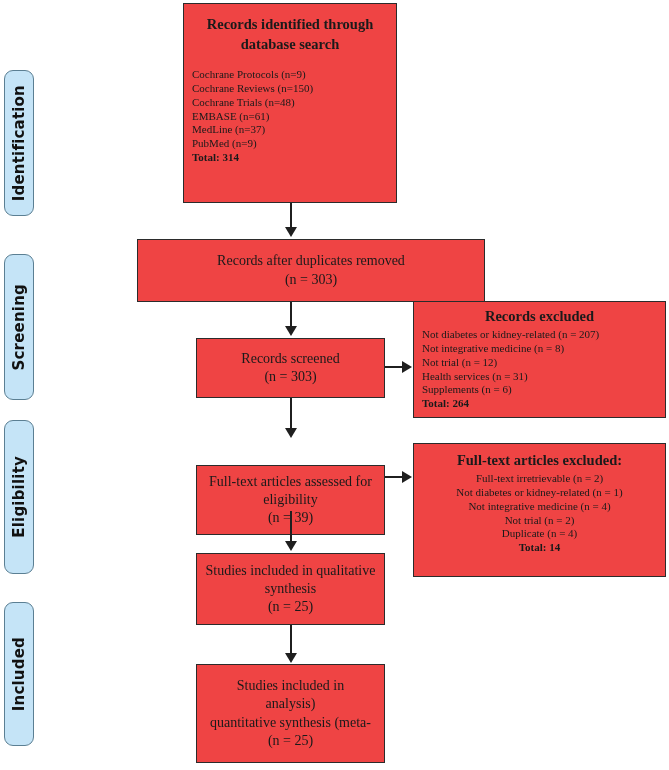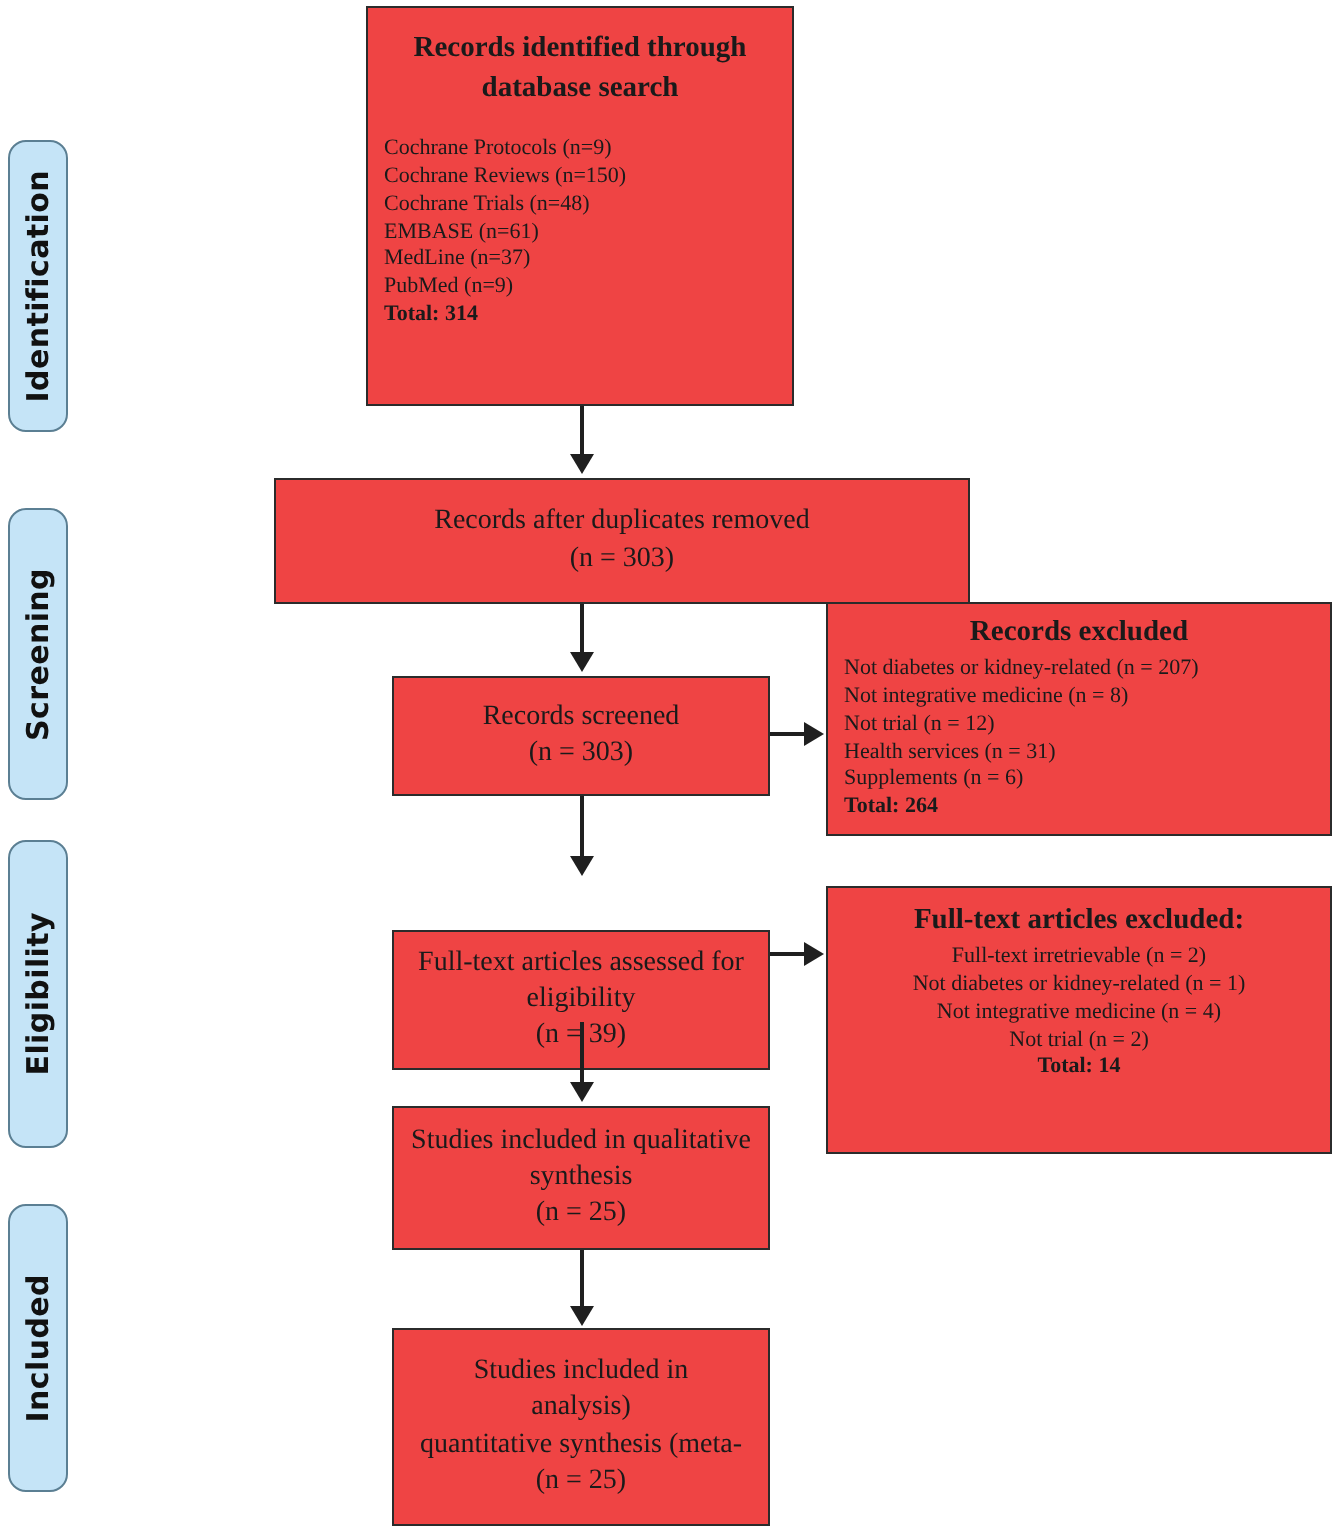--- a/index.html
+++ b/index.html
@@ -180,20 +180,21 @@
 
   <div class="h-line" style="left:385px; top:476px; width:19px;"></div>
   <div class="arrow-right" style="left:402px; top:471px;"></div>
 
   <div class="flow-box top-align" style="left:413px; top:443px; width:253px; height:134px; padding-top:8px;align-items:center;">
     <div class="box-title">Full-text articles excluded:</div>
     <div class="box-line">Full-text irretrievable (n = 2)</div>
     <div class="box-line">Not diabetes or kidney-related (n = 1)</div>
     <div class="box-line">Not integrative medicine (n = 4)</div>
     <div class="box-line">Not trial (n = 2)</div>
+    <div class="box-line">Duplicate (n = 4)</div>
     <div class="box-line bold">Total: 14</div>
   </div>
 
   <div class="v-line" style="left:290px; top:511px; height:32px;"></div>
   <div class="arrow-down" style="left:285px; top:541px;"></div>
 
   <div class="flow-box align-center" style="left:196px; top:553px; width:189px; height:72px;">
     <div class="box-para">Studies included in qualitative</div>
     <div class="box-para">synthesis</div>
     <div class="box-para">(n = 25)</div>

